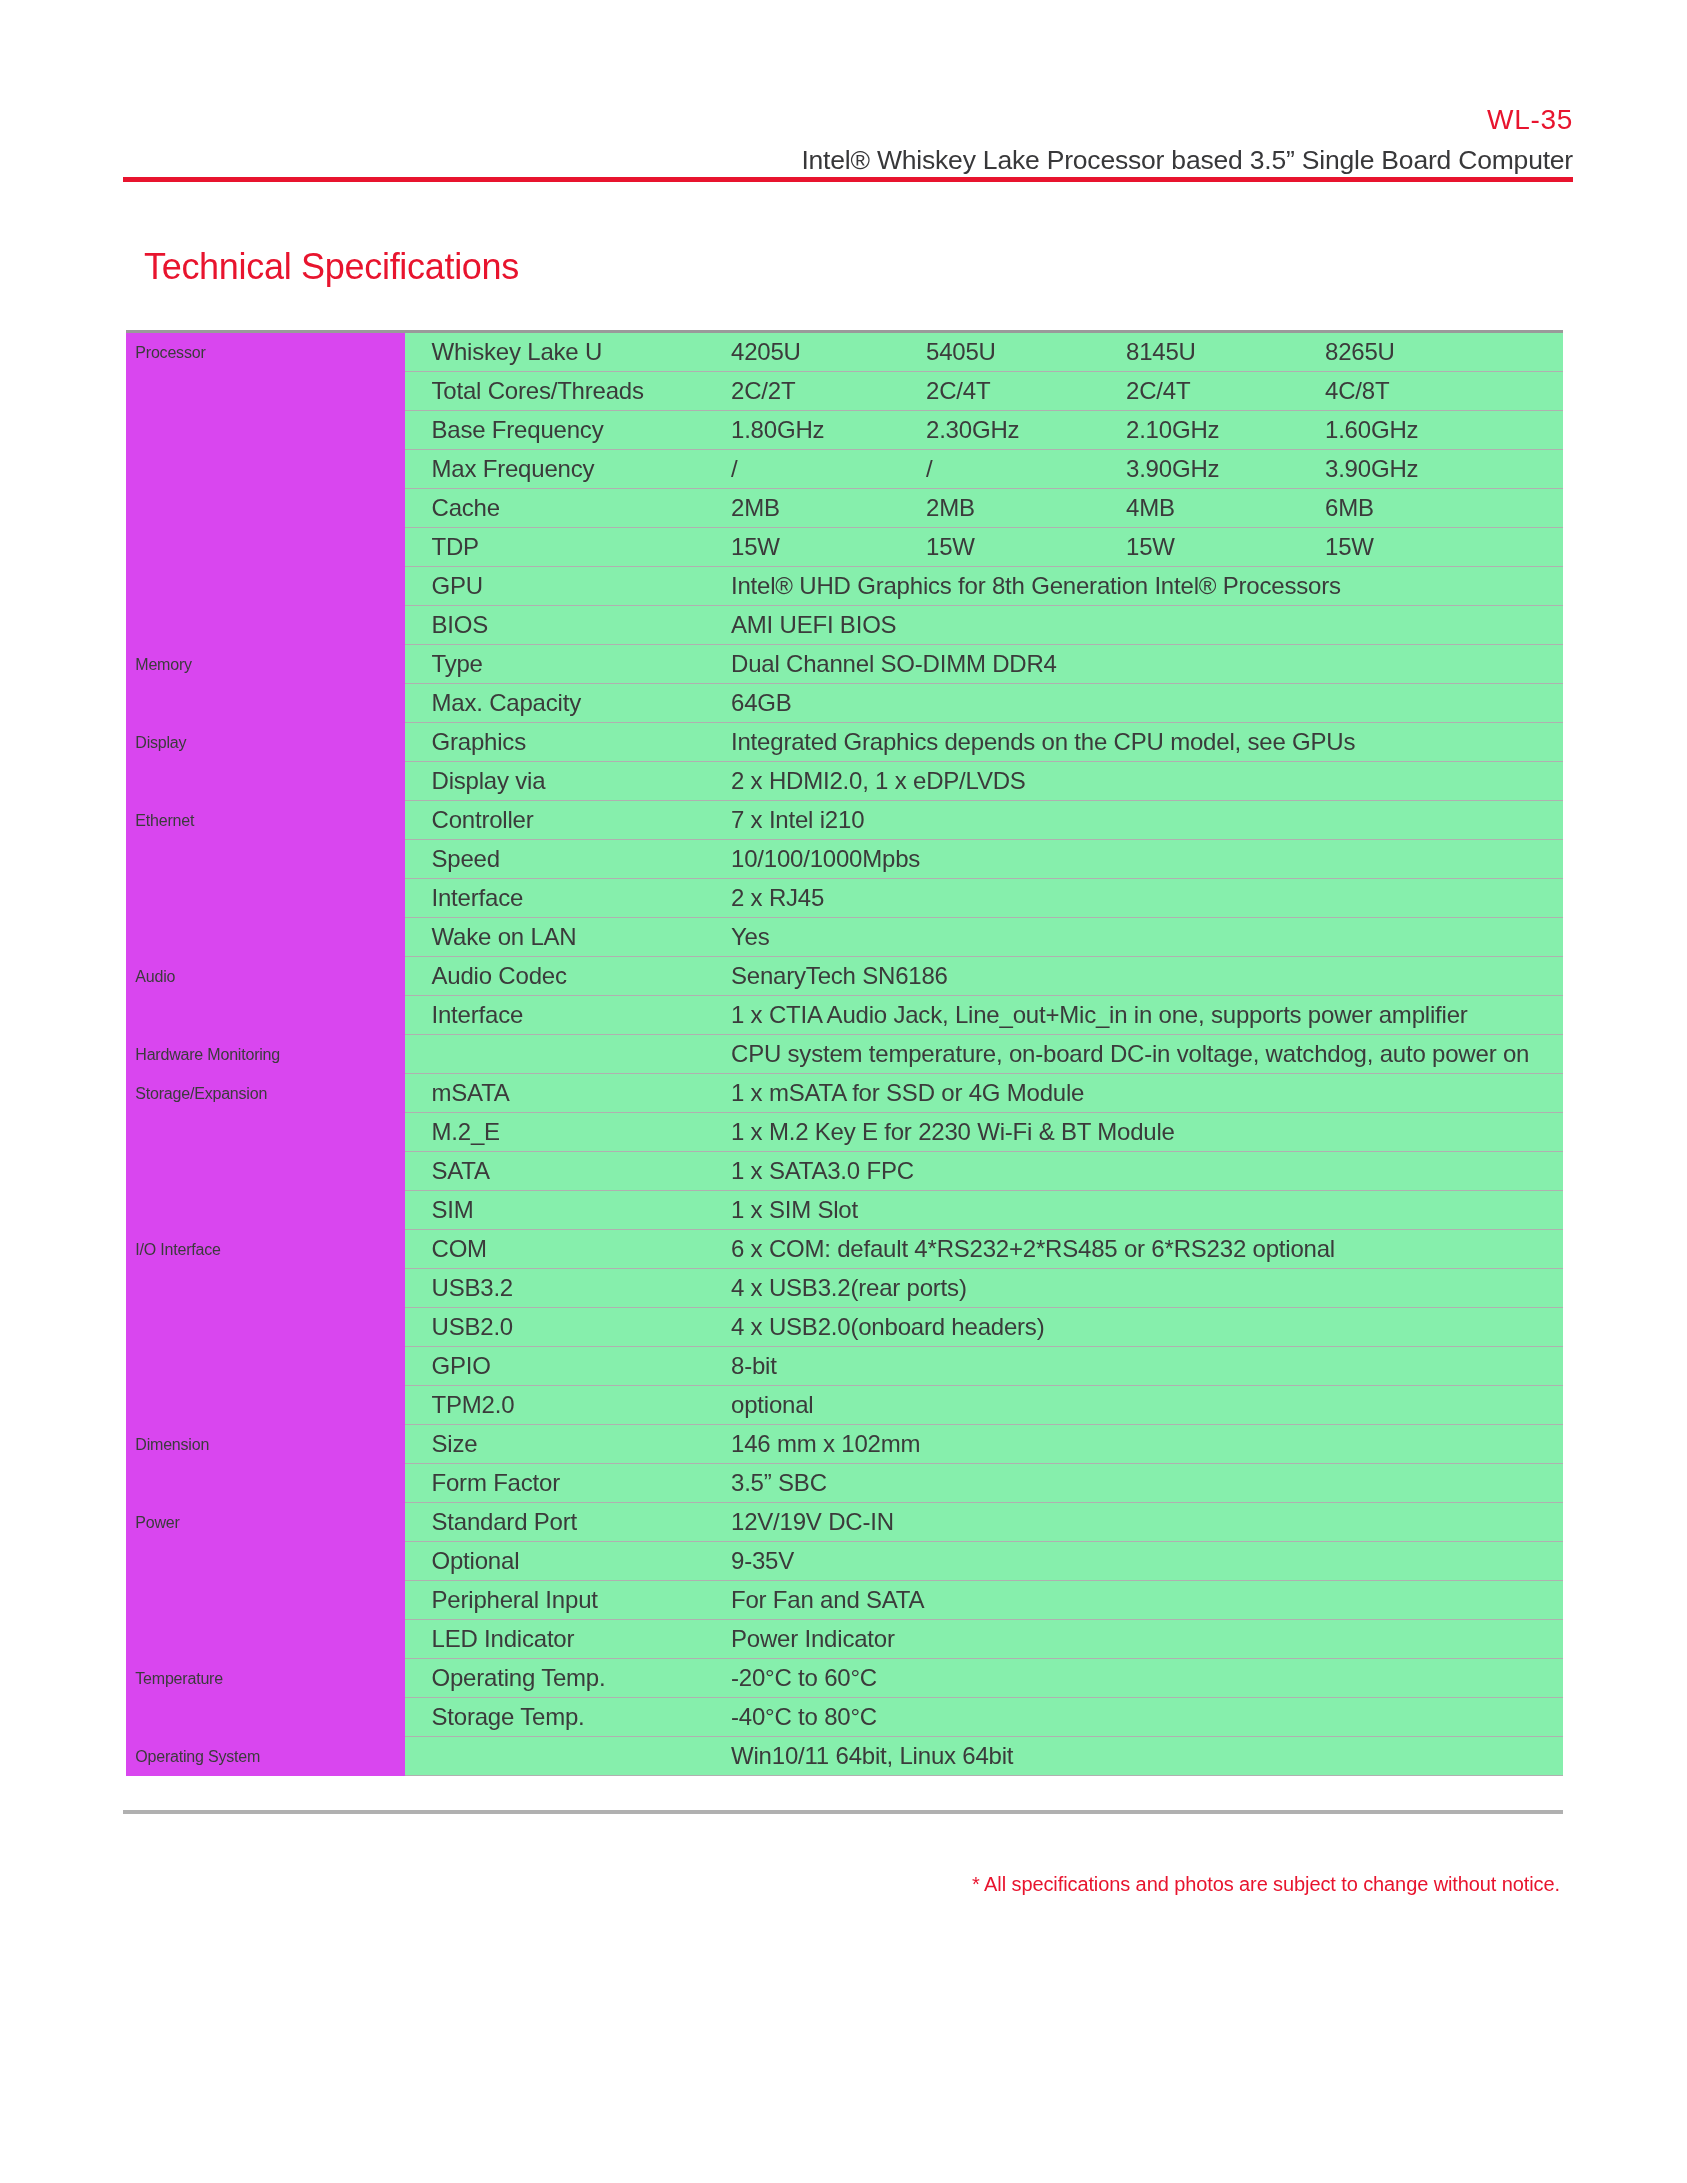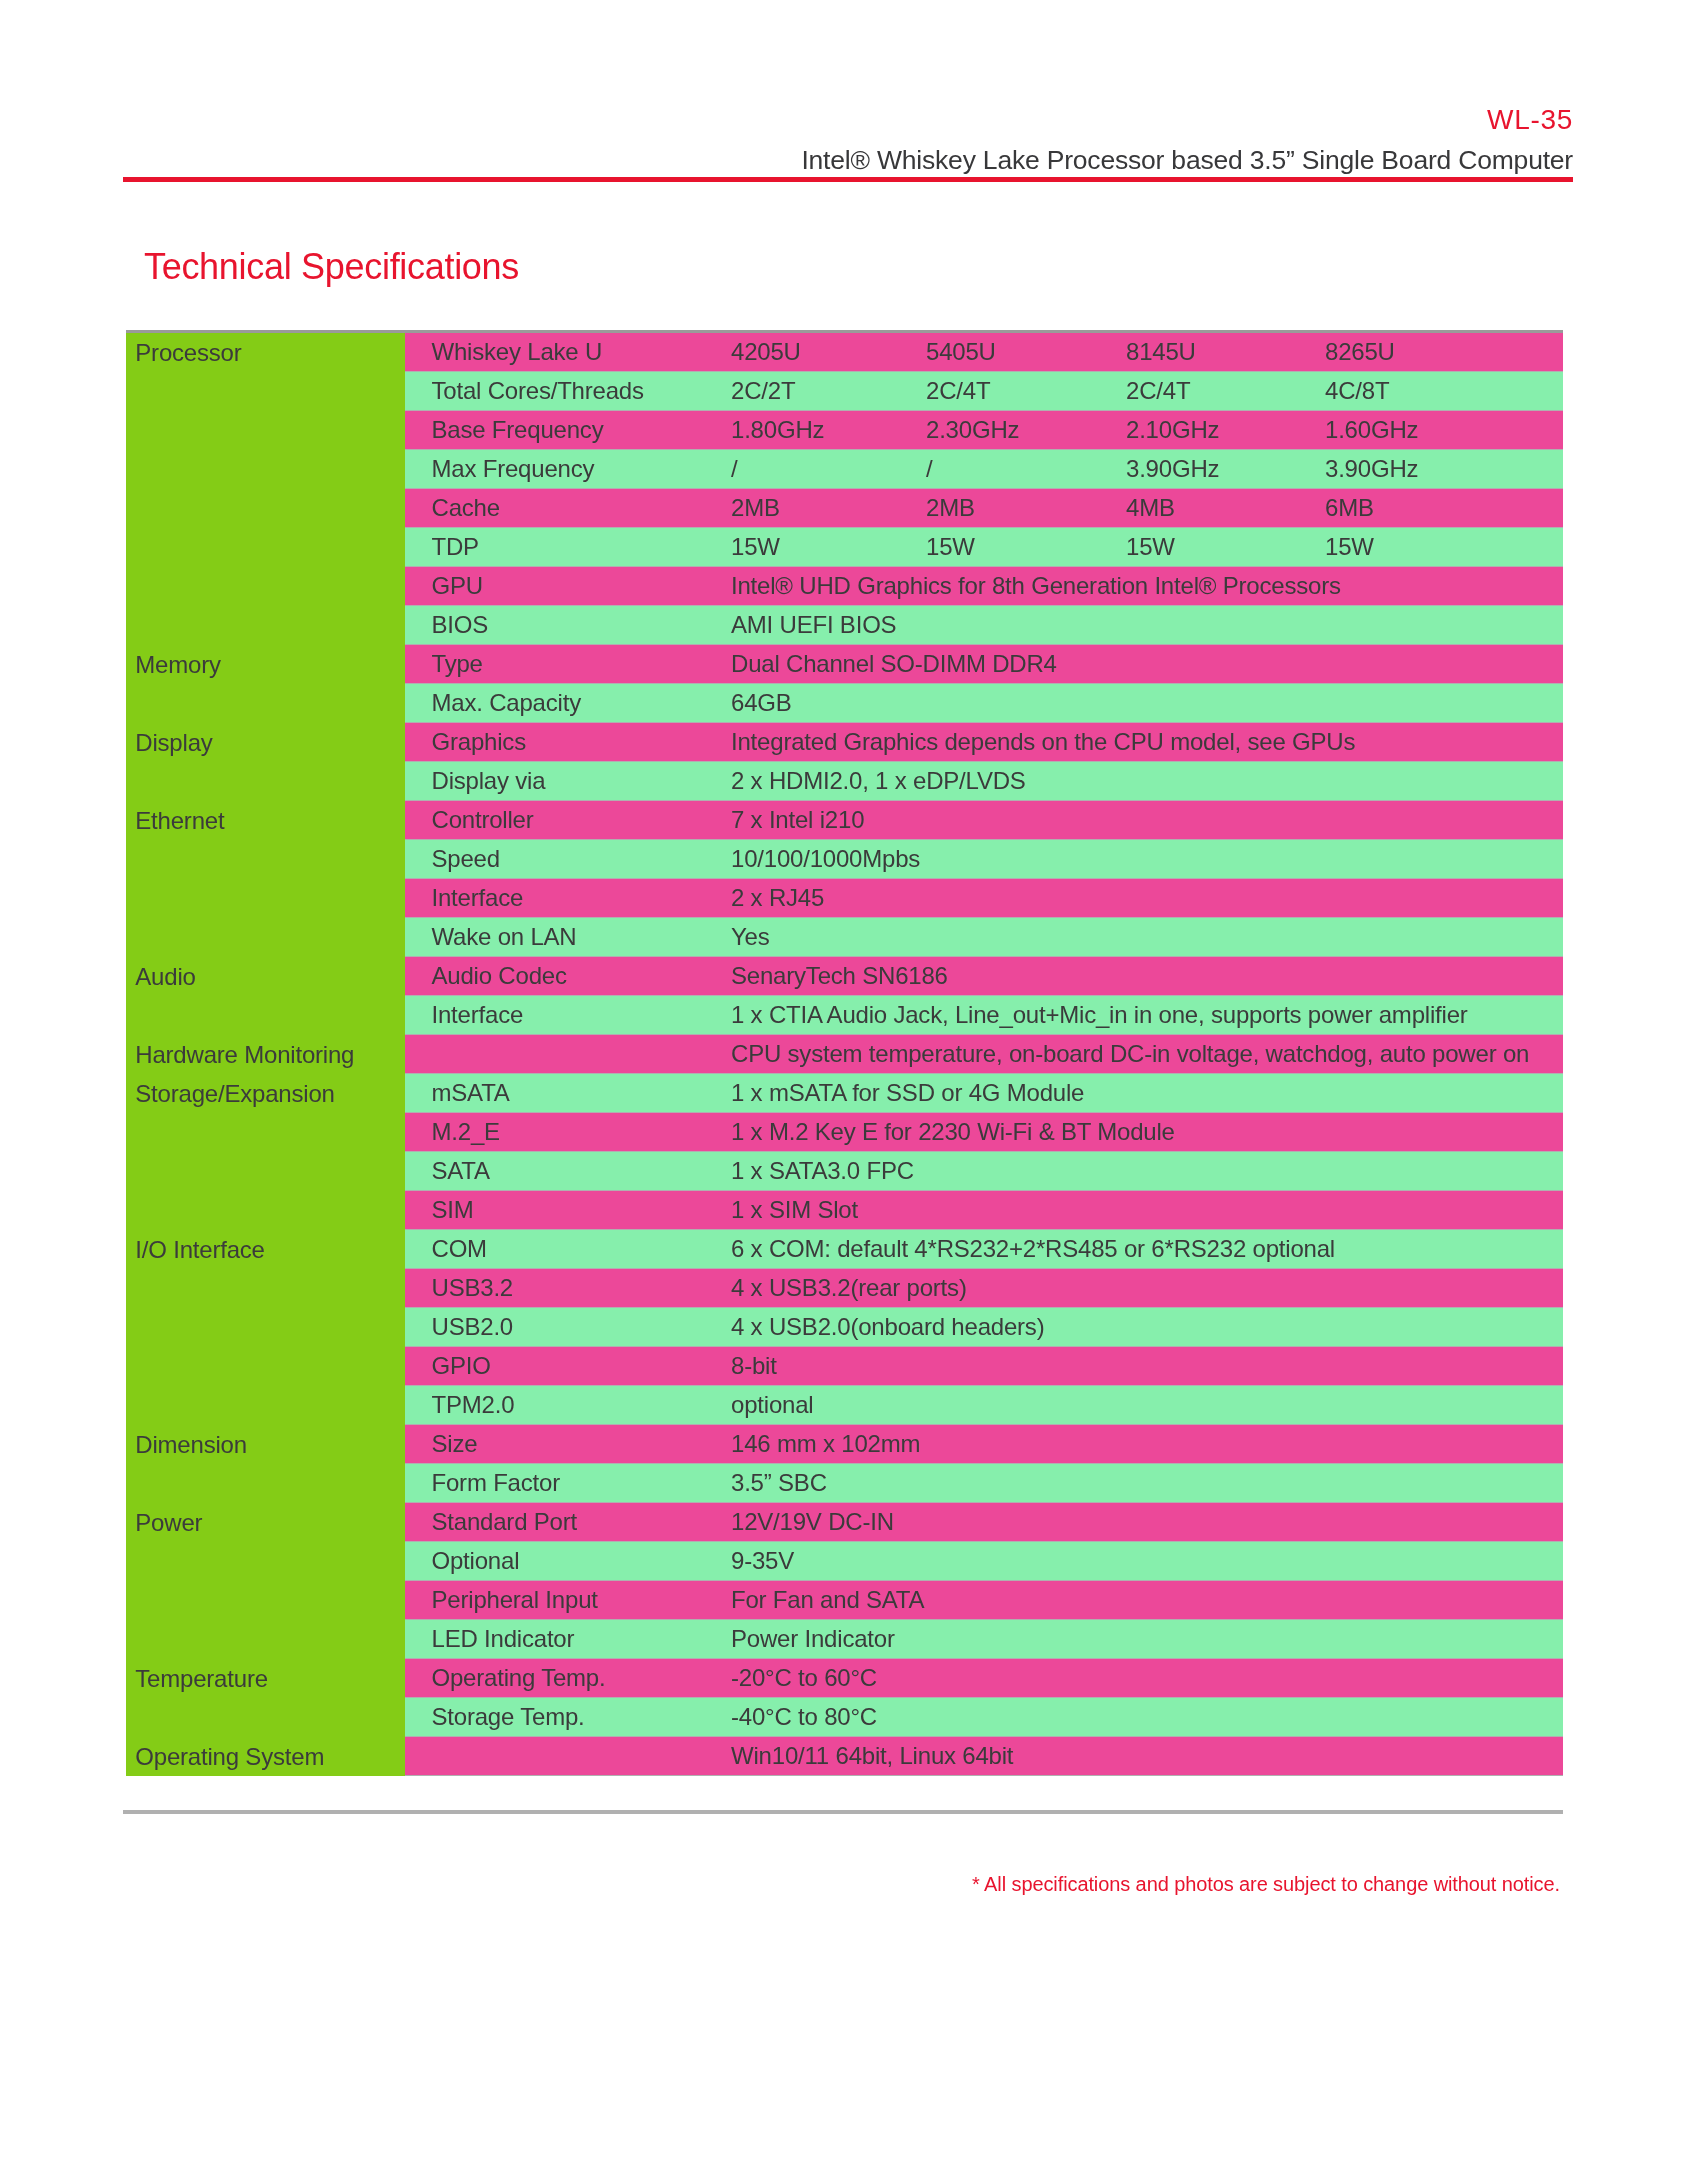--- a/index.html
+++ b/index.html
@@ -68,33 +68,33 @@
     display: flex;
     height: 39px;
     background: #ffffff;
   }
   .cat {
     width: 279px;
     box-sizing: border-box;
     padding-left: 9.3px;
     display: flex;
     align-items: center;
-    font-size: 24px;
+    font-size: 16px;
     color: #3b3b3b;
     letter-spacing: -0.2px;
-    background: #84cc16;
+    background: #d946ef;
   }
   .right {
     flex: 1;
     display: flex;
     box-sizing: border-box;
     border-bottom: 1.3px solid #b0b0b0;
     background: #86efac;
   }
-  .row.shaded .right { background: #ec4899; }
+  .row.shaded .right { background: #86efac; }
   .attr {
     width: 326px;
     box-sizing: border-box;
     padding-left: 26.5px;
     display: flex;
     align-items: center;
     font-size: 24px;
     color: #3b3b3b;
     letter-spacing: -0.2px;
   }

